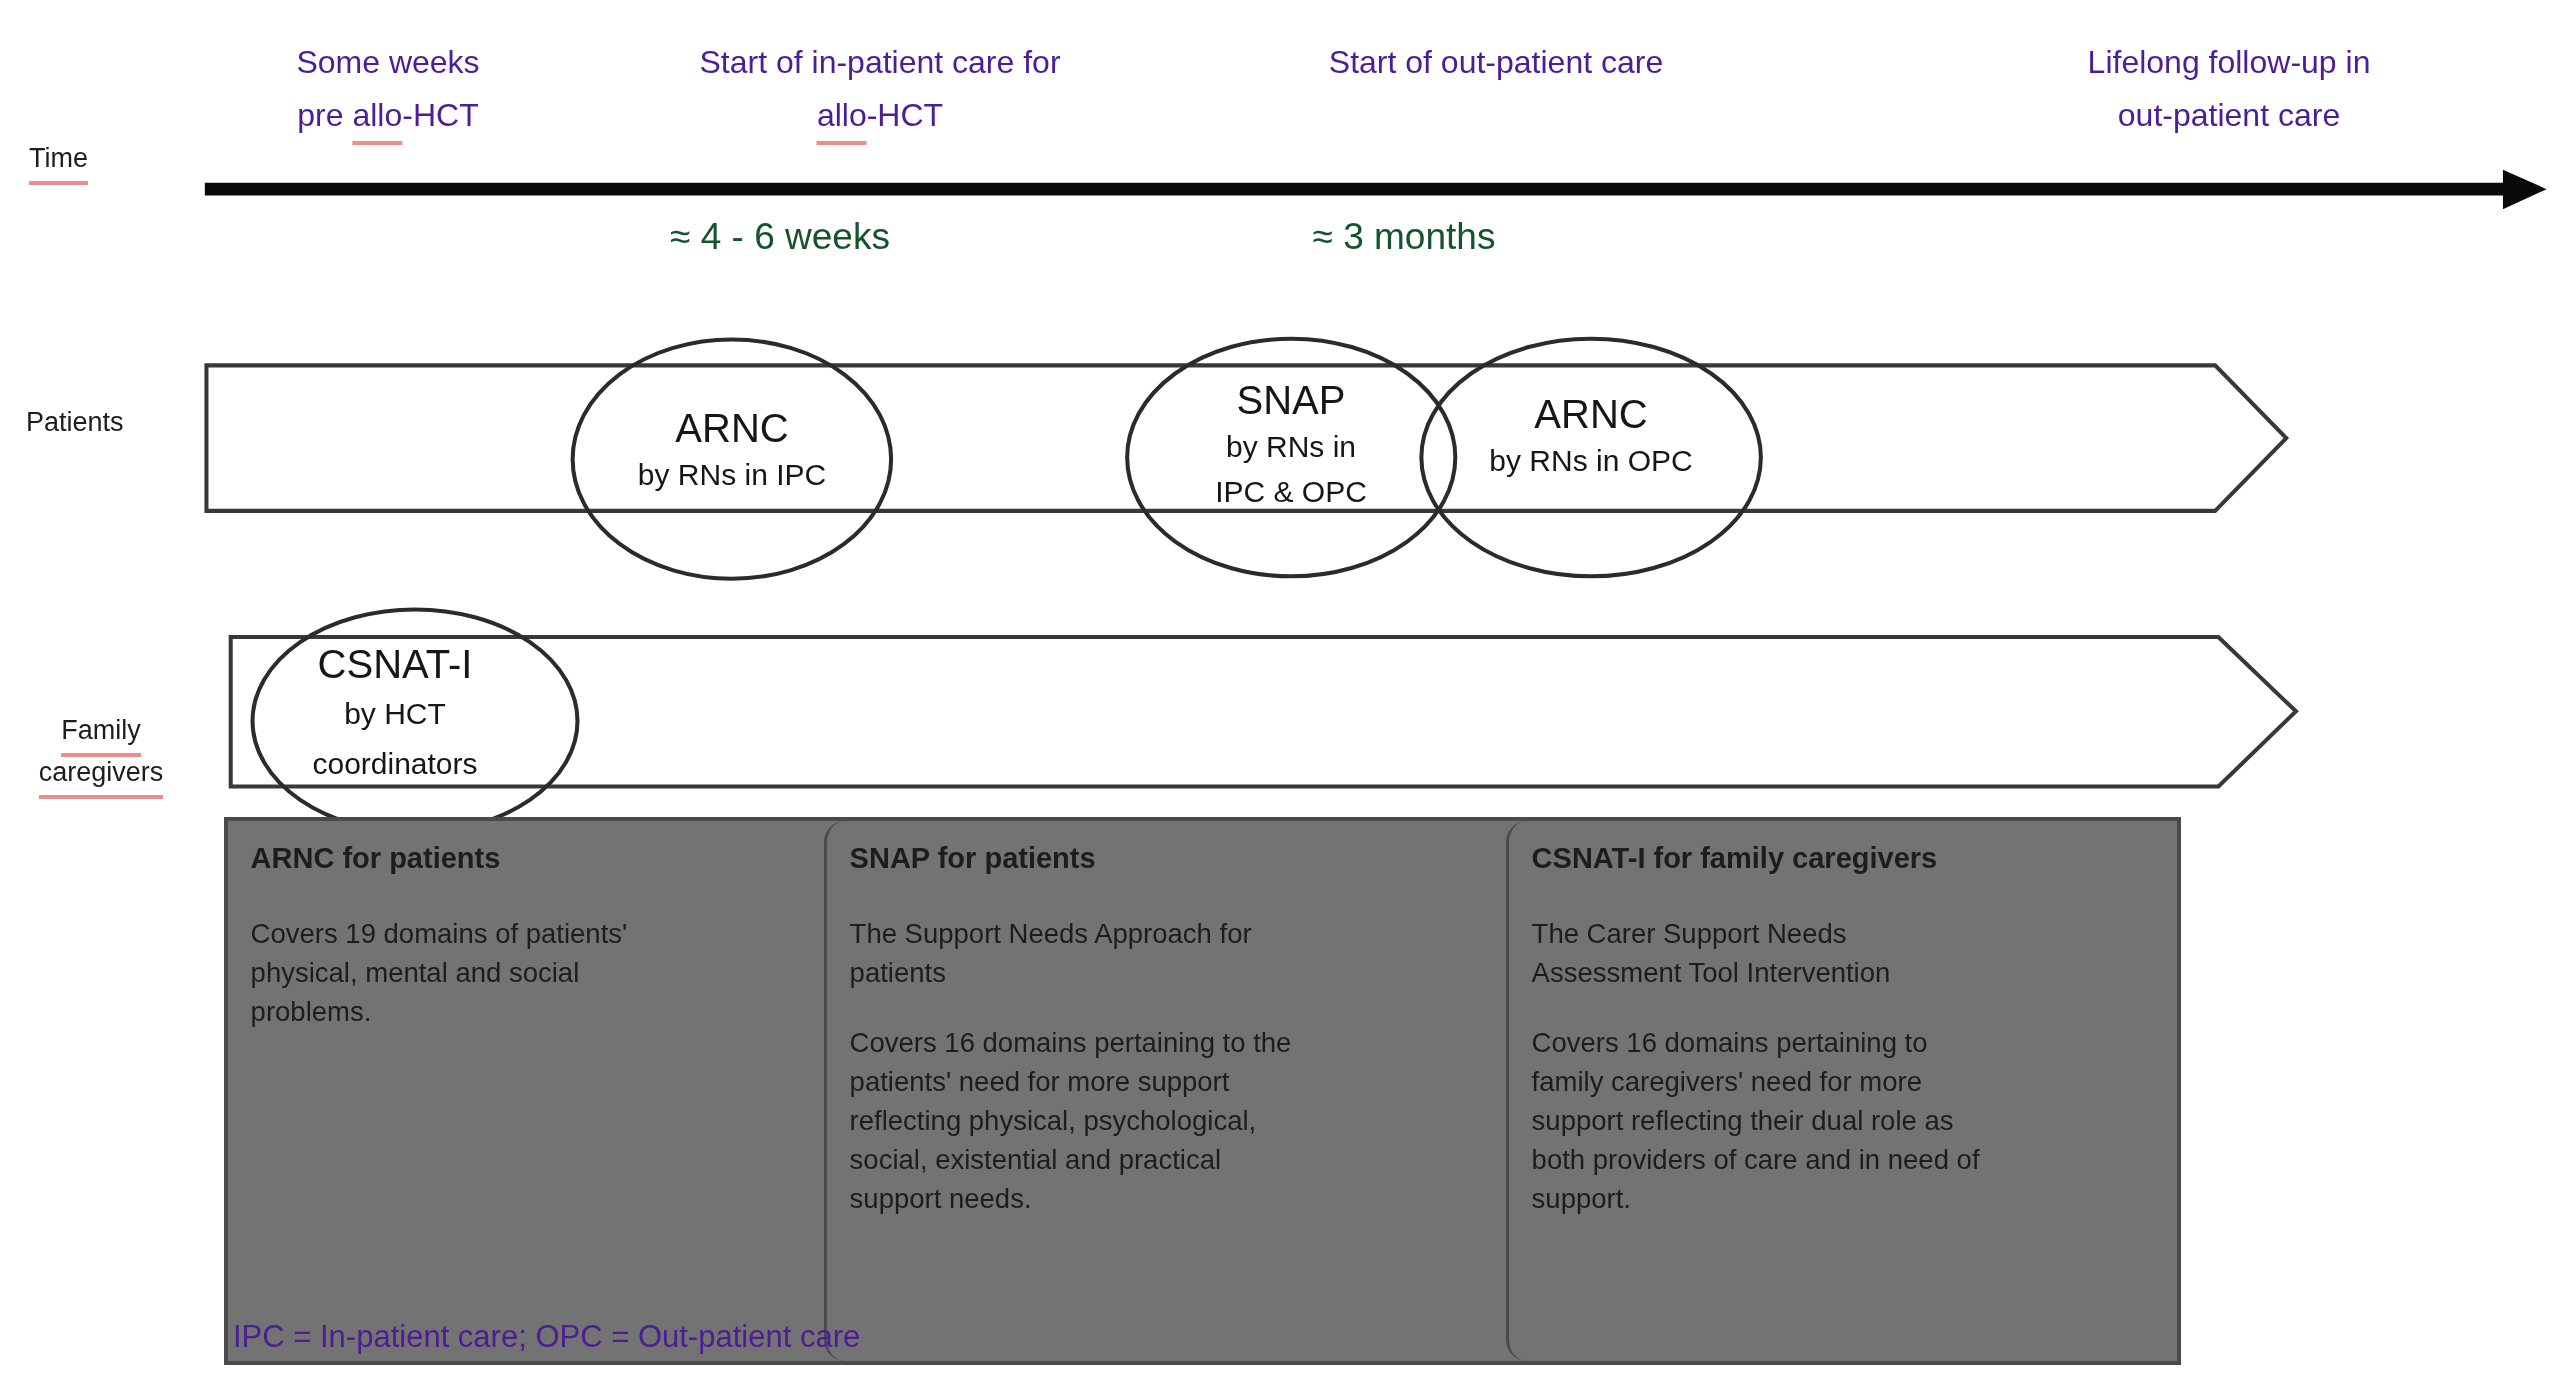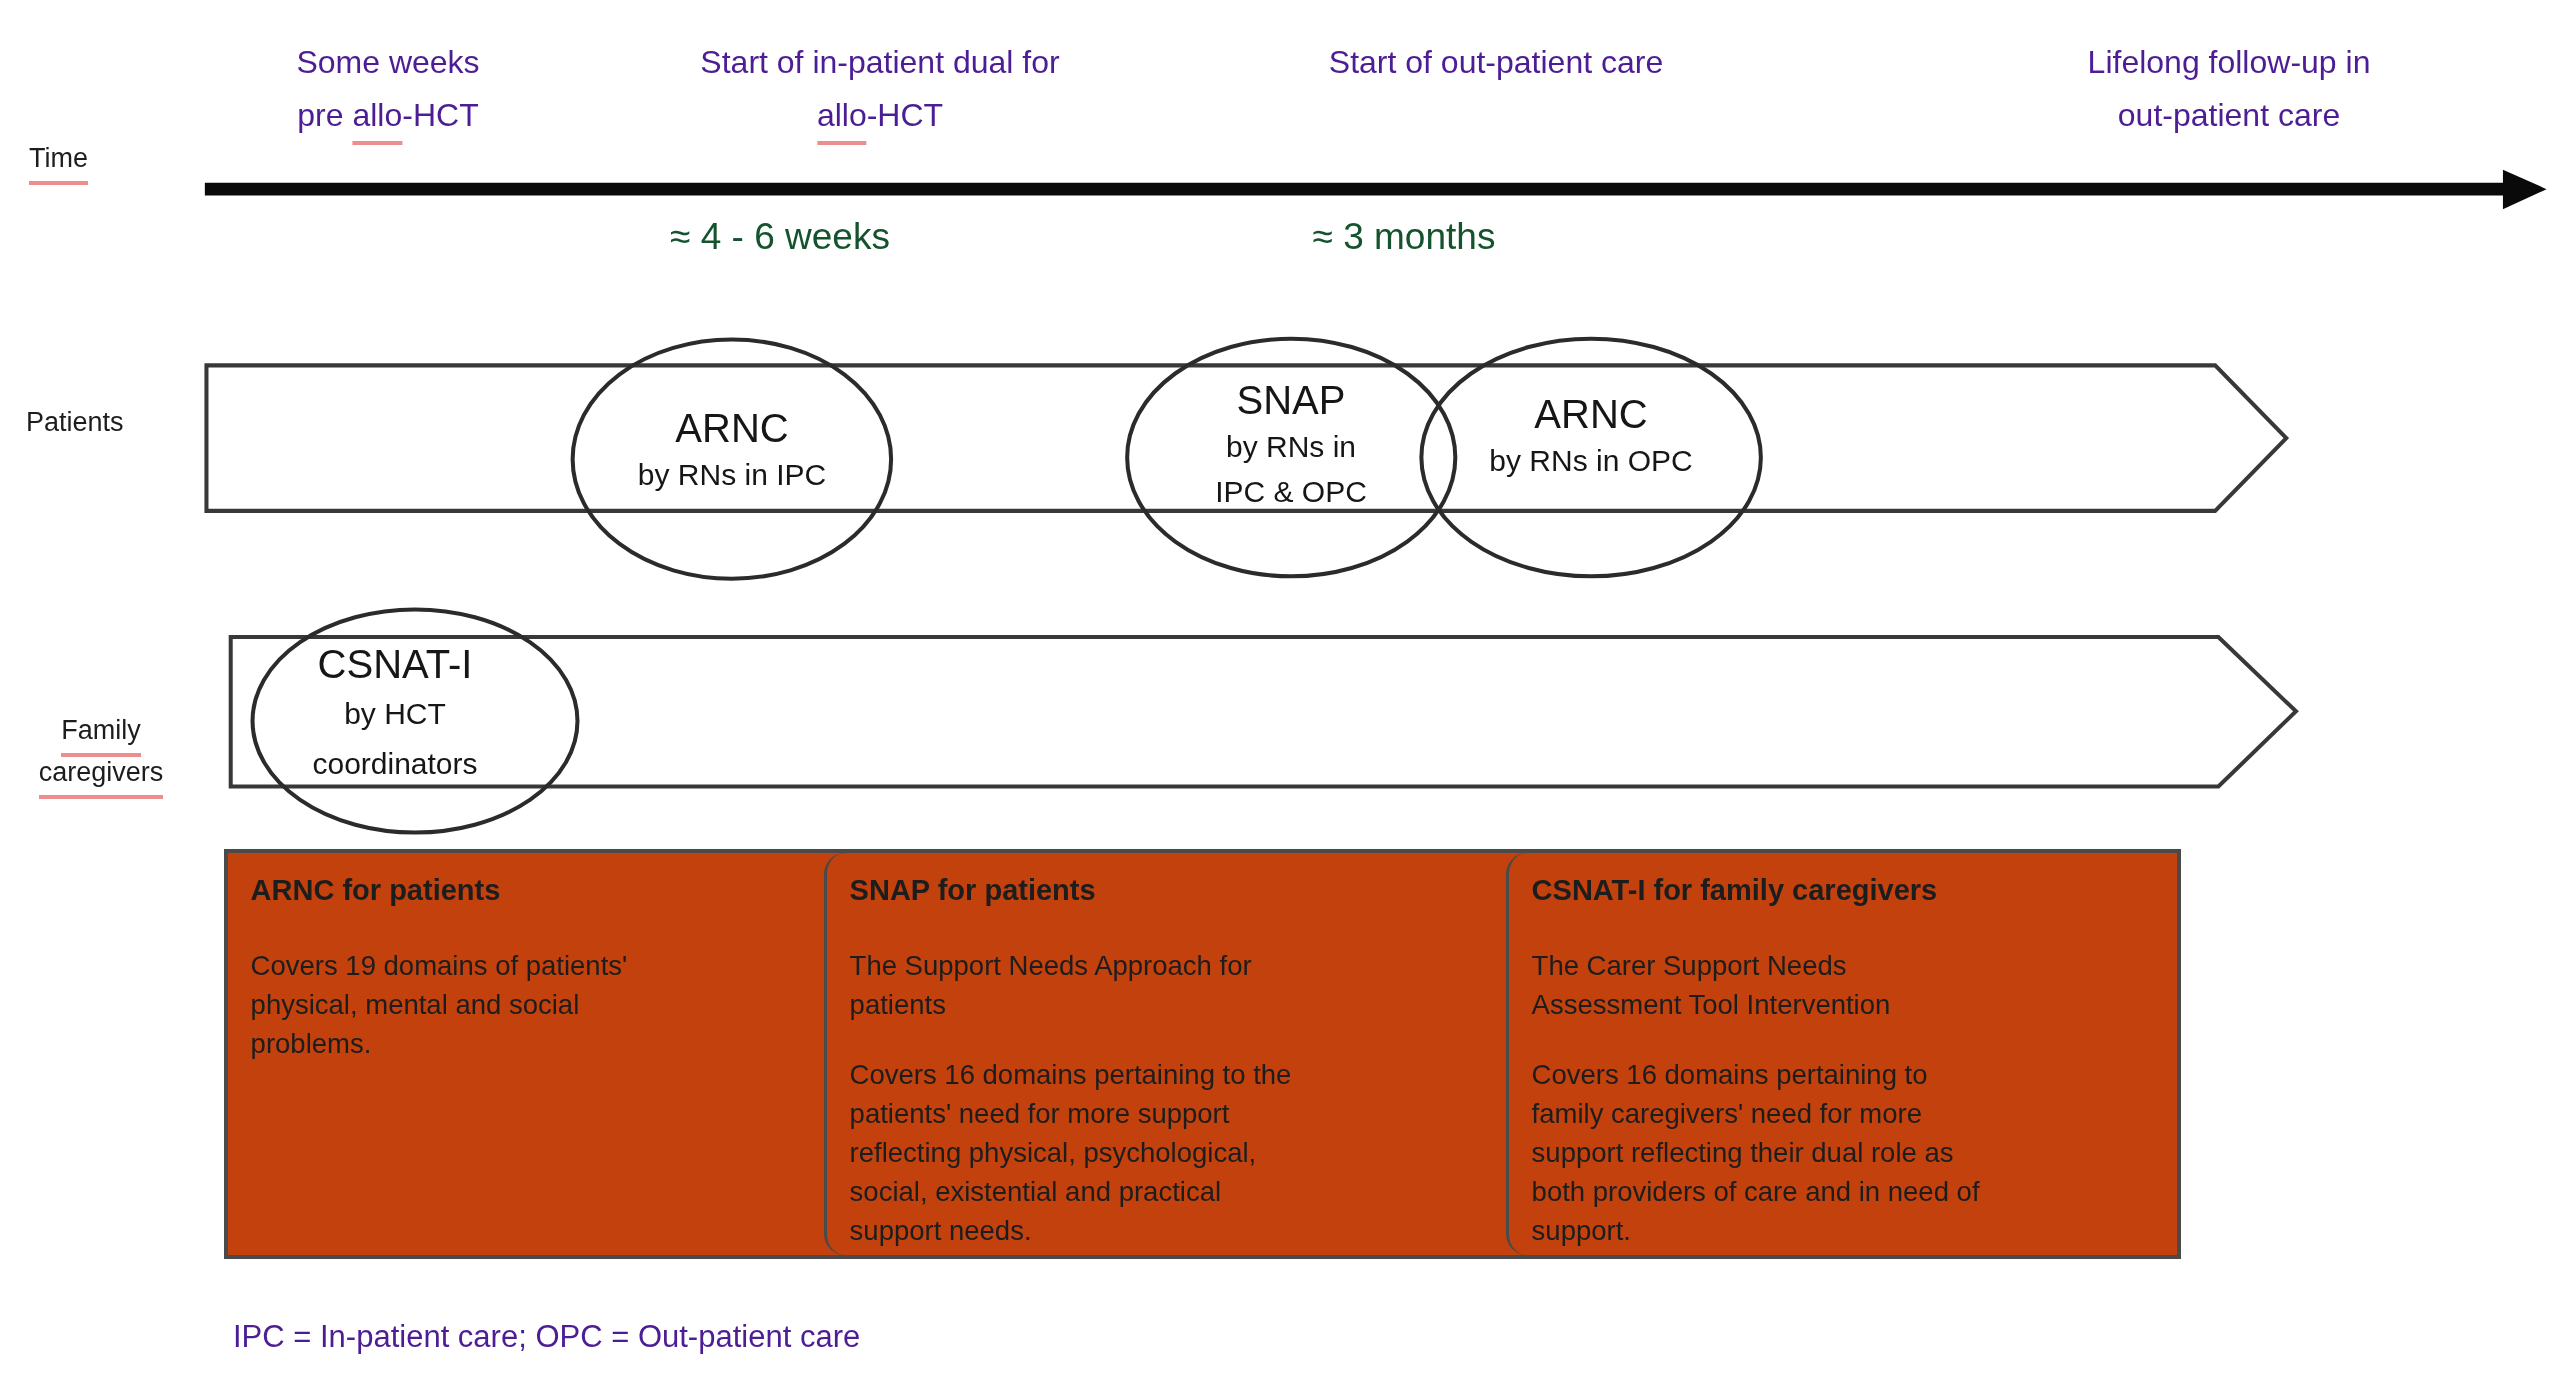--- a/index.html
+++ b/index.html
@@ -84,27 +84,27 @@
   .el-2 { left: 1291px; top: 377px; }
   .el-3 { left: 1591px; top: 391px; }
   .el-4 { left: 395px;  top: 640px; }
   .el-4 .title { line-height: 49px; }
   .el-4 .sub   { line-height: 50px; }
 
   
   .desc-table {
     position: absolute;
     left: 224px;
-    top: 849px;
+    top: 817px;
     width: 1957px;
-    height: 410px;
+    height: 548px;
     border: 4px solid #4a4a4a;
     box-sizing: border-box;
     display: flex;
-    background: #c2410c;
+    background: #737373;
   }
   .desc-col {
     box-sizing: border-box;
     padding: 13px 22.6px 16px 22.6px;
     font-size: 27.5px;
     line-height: 39px;
   }
   .desc-col + .desc-col { border-left: 3.2px solid #4a4a4a; border-radius: 21px; }
   .desc-col-1 { width: 596px; }
   .desc-col-2 { width: 682px; }
@@ -151,21 +151,21 @@
   <div class="time-label">
     <span class="red-ul">Time</span>
   </div>
 
   <div class="phase-label" style="left:388px;">
     <div>Some weeks</div>
     <div><span>pre </span><span class="red-ul">allo</span><span>-HCT</span></div>
   </div>
 
   <div class="phase-label" style="left:880px;">
-    <div>Start of in-patient dual for</div>
+    <div>Start of in-patient care for</div>
     <div><span class="red-ul">allo</span><span>-HCT</span></div>
   </div>
 
   <div class="phase-label" style="left:1496px;">
     <div>Start of out-patient care</div>
   </div>
 
   <div class="phase-label" style="left:2229px;">
     <div>Lifelong follow-up in</div>
     <div>out-patient care</div>

